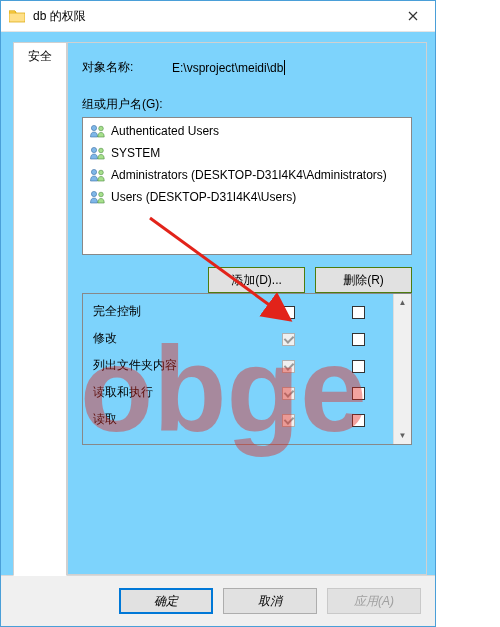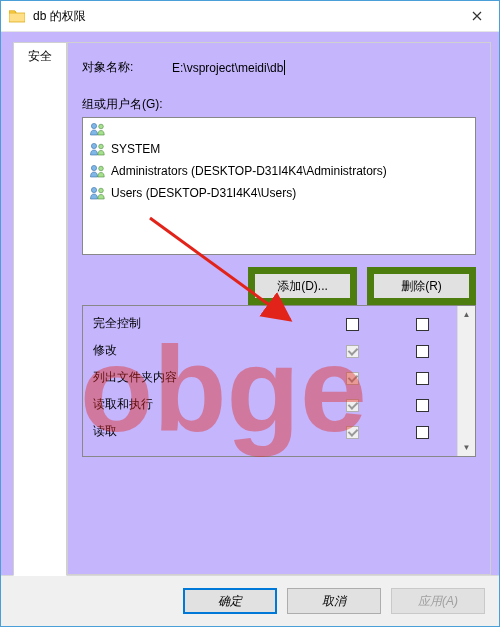--- a/index.html
+++ b/index.html
@@ -7,25 +7,25 @@
     padding: 0;
     font-family: "Microsoft YaHei", "Segoe UI", Tahoma, sans-serif;
     font-size: 12px;
     background: #fff;
     width: 500px;
     height: 627px;
     overflow: hidden;
     position: relative;
   }
   .window {
-    width: 500px;
+    width: 436px;
     height: 627px;
     border: 1px solid #4a9fd8;
     box-sizing: border-box;
-    background: #c4b5fd;
+    background: #7dd3fc;
     display: flex;
     flex-direction: column;
   }
   .titlebar {
     height: 30px;
     display: flex;
     align-items: center;
     border-bottom: 1px solid #e5e5e5;
     background: #fff;
   }
@@ -131,21 +131,21 @@
 
   .buttons-row {
     display: flex;
     justify-content: flex-end;
     gap: 10px;
     margin-top: 12px;
   }
   .btn {
     width: 95px;
     height: 24px;
-    border: 7px solid #4d7c0f;
+    border: 1px solid #4d7c0f;
     background: #e1e1e1;
     display: flex;
     align-items: center;
     justify-content: center;
     cursor: pointer;
   }
 
   .perm-header {
     display: flex;
     margin-top: 18px;
@@ -296,20 +296,21 @@
       <div class="listbox" id="groups-list">
           <div class="list-item">
             <span class="users-icon">
               <svg width="18" height="14" viewBox="0 0 18 14">
                 <circle cx="5" cy="4" r="2.6" fill="#7fb7e8" stroke="#3a6fa5" stroke-width="0.6"></circle>
                 <path d="M1.5 13 Q1.5 8 5 8 Q8.5 8 8.5 13 Z" fill="#7fb7e8" stroke="#3a6fa5" stroke-width="0.6"></path>
                 <circle cx="12" cy="4.5" r="2.3" fill="#a7e08c" stroke="#4c8b3f" stroke-width="0.6"></circle>
                 <path d="M8.8 13 Q8.8 8.5 12 8.5 Q15.2 8.5 15.2 13 Z" fill="#a7e08c" stroke="#4c8b3f" stroke-width="0.6"></path>
               </svg>
             </span>
+            <span>Authenticated Users</span>
           </div>
           <div class="list-item">
             <span class="users-icon">
               <svg width="18" height="14" viewBox="0 0 18 14">
                 <circle cx="5" cy="4" r="2.6" fill="#7fb7e8" stroke="#3a6fa5" stroke-width="0.6"></circle>
                 <path d="M1.5 13 Q1.5 8 5 8 Q8.5 8 8.5 13 Z" fill="#7fb7e8" stroke="#3a6fa5" stroke-width="0.6"></path>
                 <circle cx="12" cy="4.5" r="2.3" fill="#a7e08c" stroke="#4c8b3f" stroke-width="0.6"></circle>
                 <path d="M8.8 13 Q8.8 8.5 12 8.5 Q15.2 8.5 15.2 13 Z" fill="#a7e08c" stroke="#4c8b3f" stroke-width="0.6"></path>
               </svg>
             </span>

